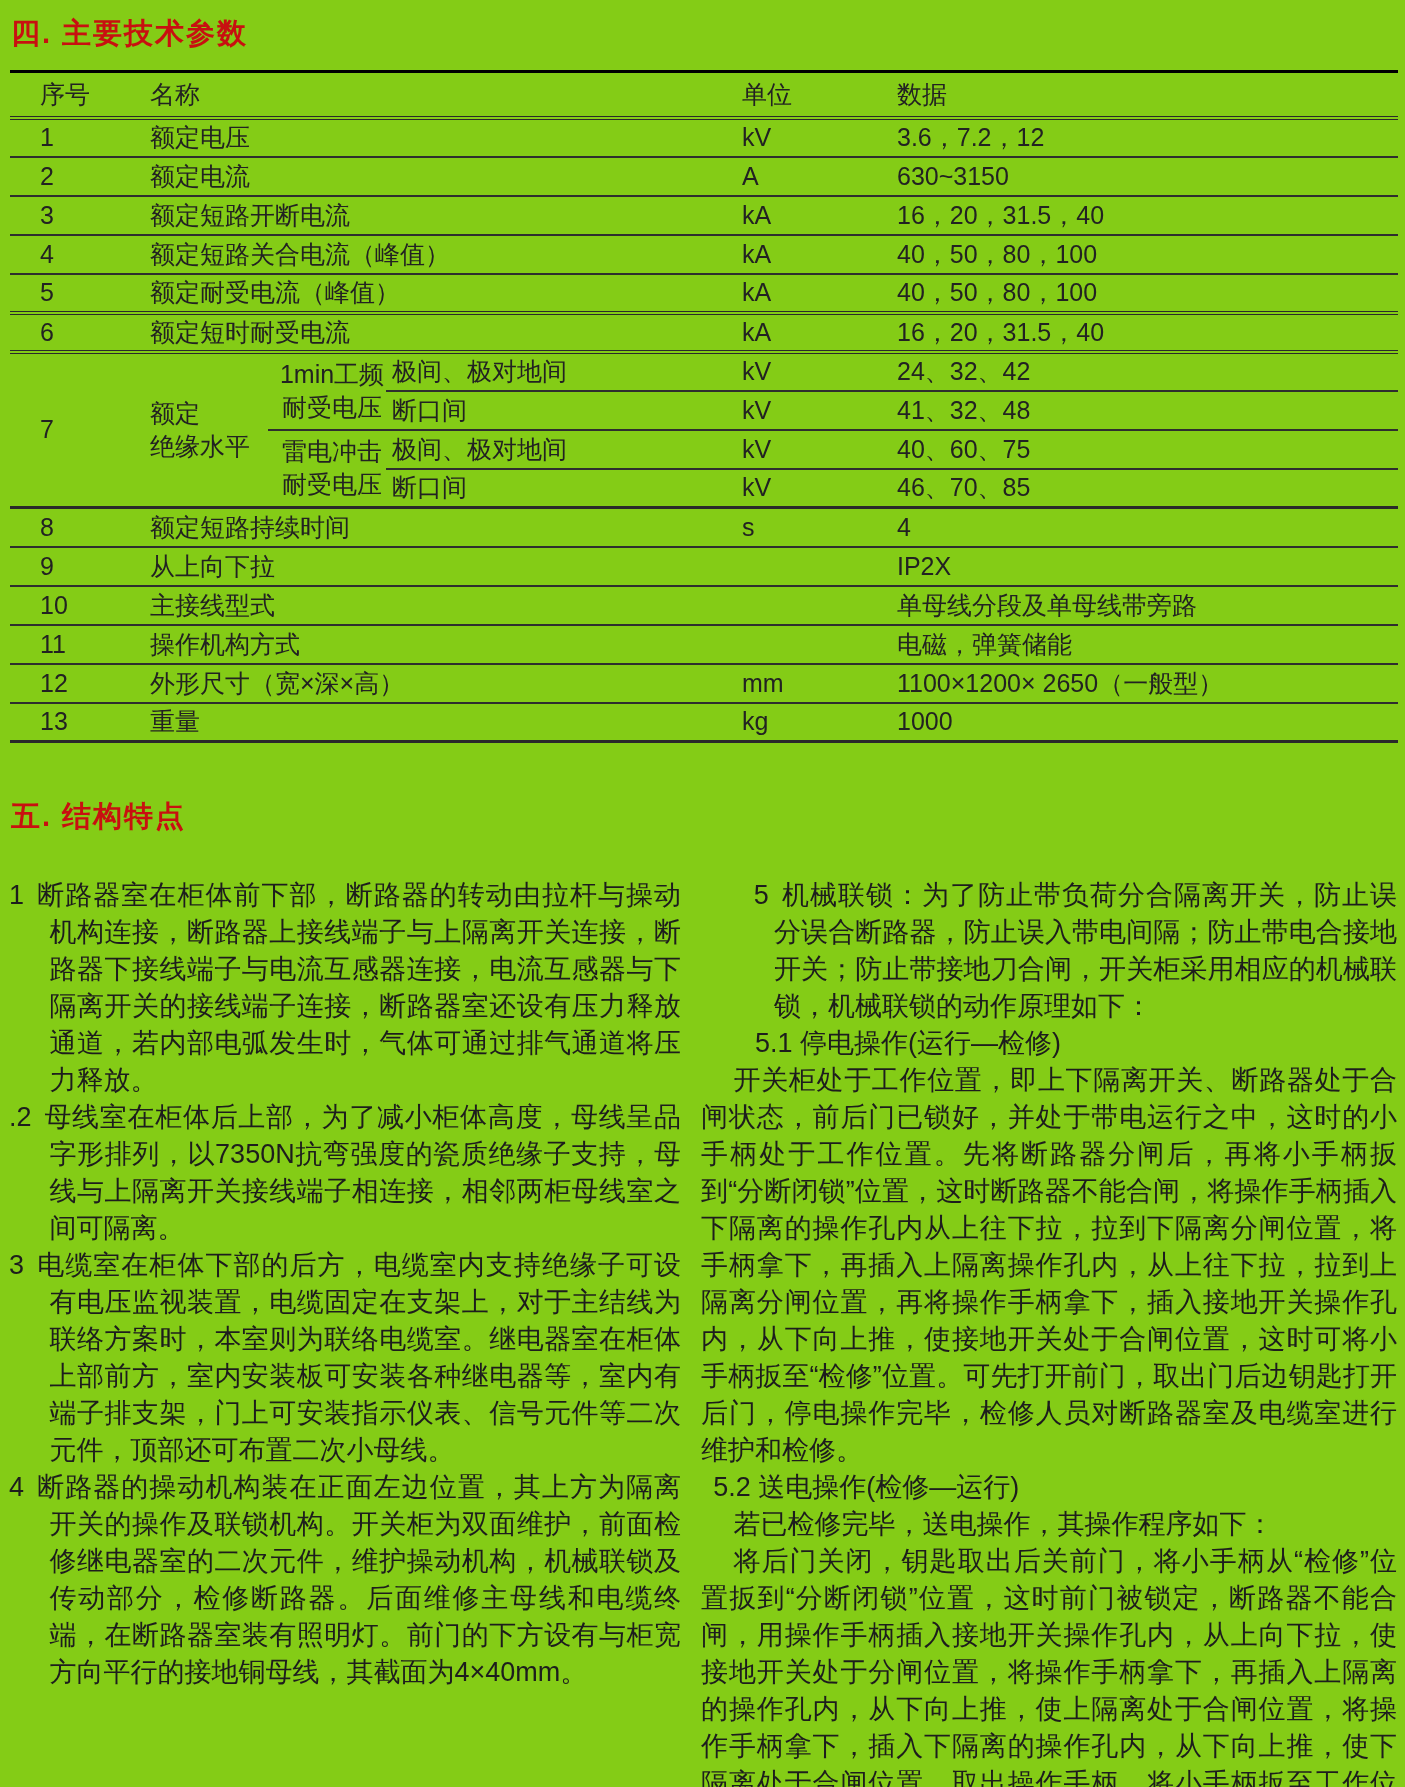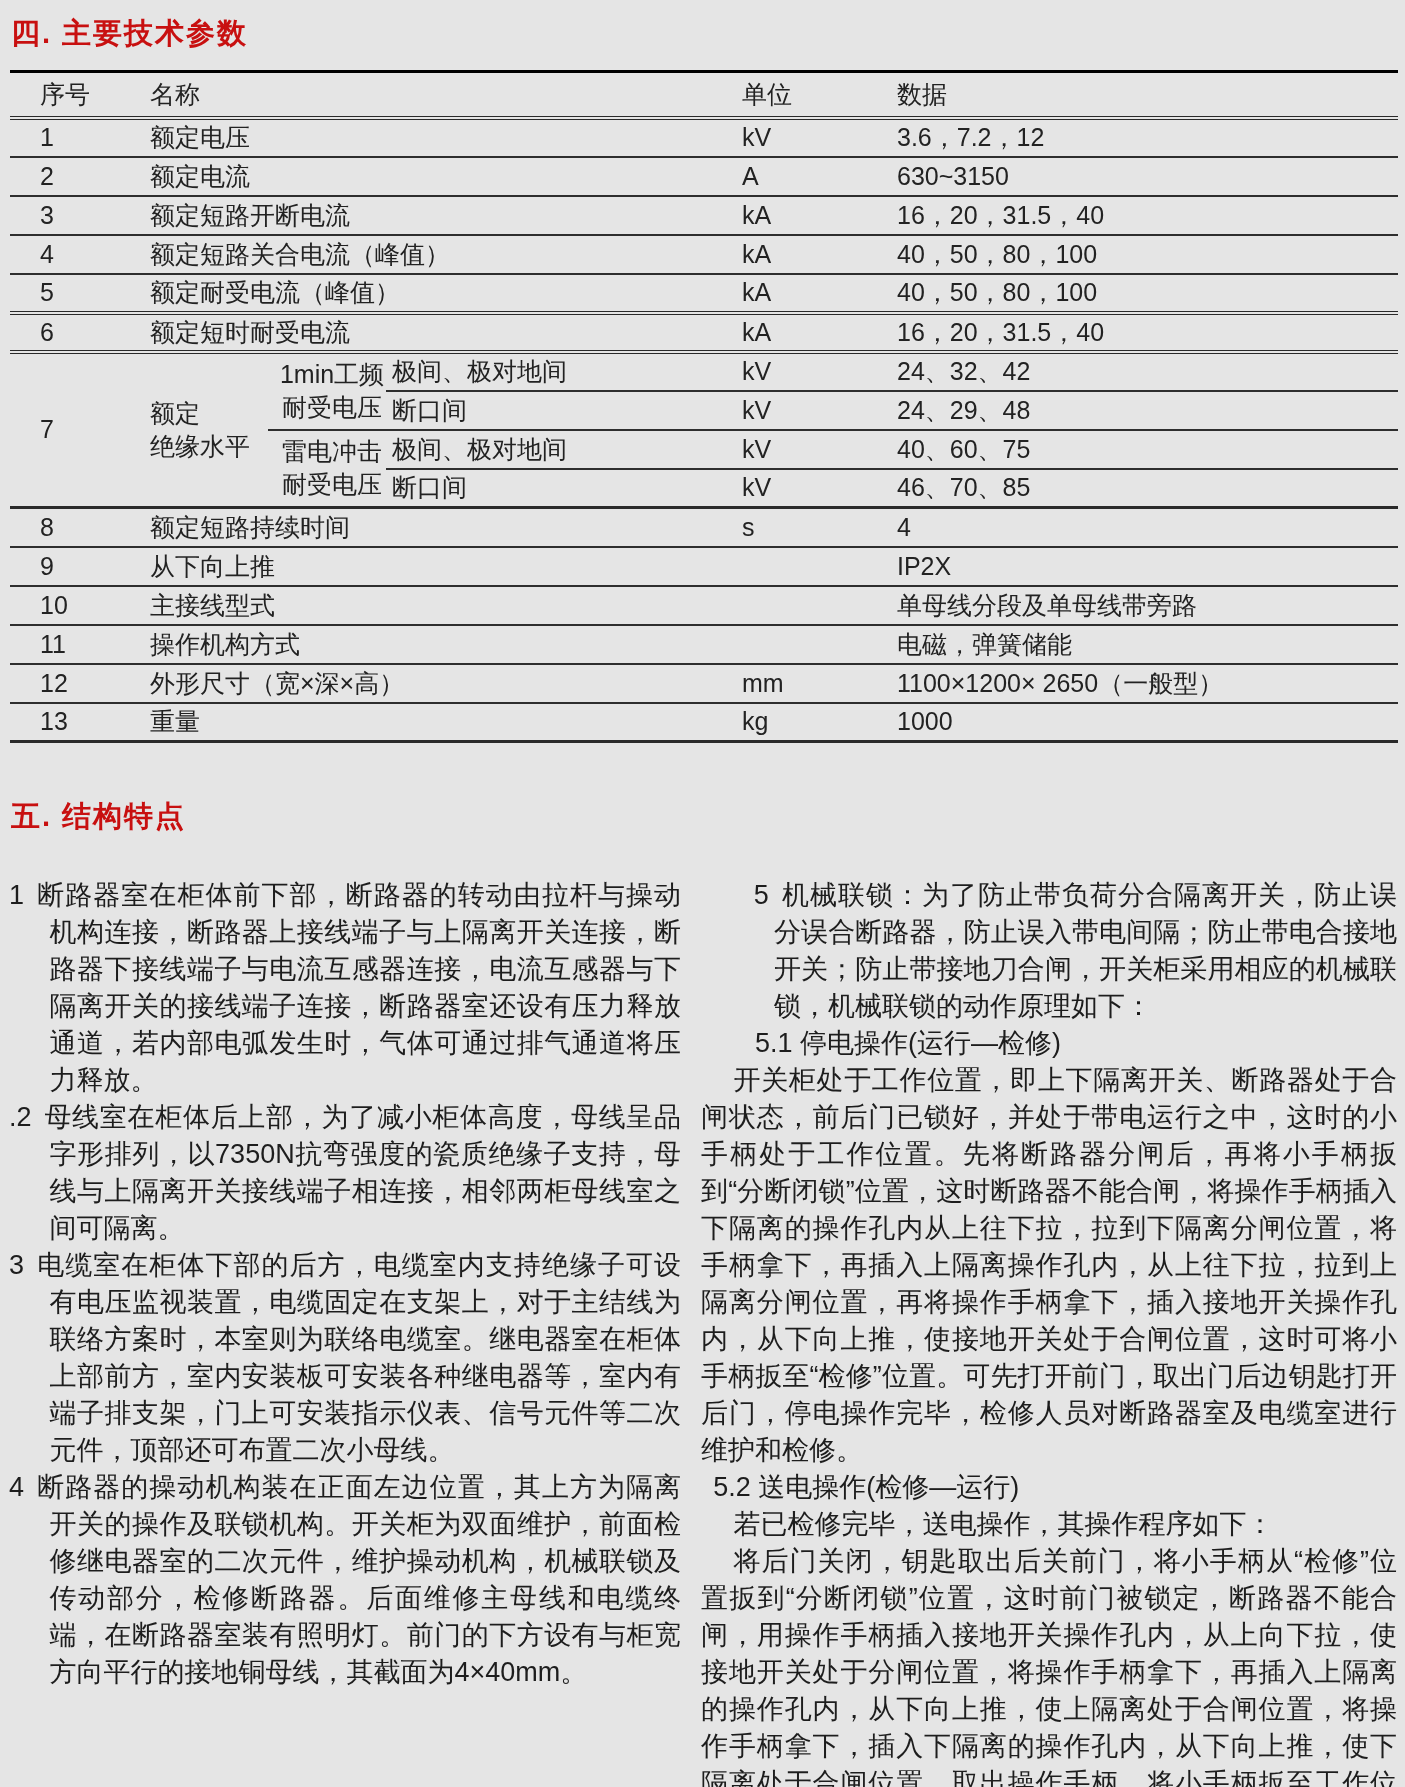--- a/index.html
+++ b/index.html
@@ -1,19 +1,19 @@
 <!DOCTYPE html>
 <html><head>
 <meta charset="utf-8">
 <style>
   html,body{margin:0;padding:0;background:#ffffff;}
   .page{
     position:relative;
     width:1405px;height:1787px;
-    background:#e5e5e5;
+    background:#84cc16;
     box-sizing:border-box;
     padding:14px 8px 0 9px;
     font-family:"Liberation Sans", sans-serif;
     color:#1d1d1d;
     overflow:hidden;
   }
   .sec-title{
     font-size:29px;
     font-weight:bold;
     color:#c81010;
@@ -134,21 +134,21 @@
 绝缘水平</td>
         <td class="c-sub pre bb" rowspan="2">1min工频
 耐受电压</td>
         <td class="c-scope bb">极间、极对地间</td>
         <td class="bb">kV</td>
         <td class="bb">24、32、42</td>
       </tr>
       <tr>
         <td class="c-scope bb">断口间</td>
         <td class="bb">kV</td>
-        <td class="bb">24、29、48</td>
+        <td class="bb">41、32、48</td>
       </tr>
       <tr>
         <td class="c-sub pre bbt" rowspan="2">雷电冲击
 耐受电压</td>
         <td class="c-scope bb">极间、极对地间</td>
         <td class="bb">kV</td>
         <td class="bb">40、60、75</td>
       </tr>
       <tr>
         <td class="c-scope bbt">断口间</td>
@@ -157,21 +157,21 @@
       </tr>
 
       <tr>
         <td class="c-seq bb">8</td>
         <td class="c-name bb" colspan="3">额定短路持续时间</td>
         <td class="bb">s</td>
         <td class="bb">4</td>
       </tr>
       <tr>
         <td class="c-seq bb">9</td>
-        <td class="c-name bb" colspan="3">从下向上推</td>
+        <td class="c-name bb" colspan="3">从上向下拉</td>
         <td class="bb"></td>
         <td class="bb">IP2X</td>
       </tr>
       <tr>
         <td class="c-seq bb">10</td>
         <td class="c-name bb" colspan="3">主接线型式</td>
         <td class="bb"></td>
         <td class="bb">单母线分段及单母线带旁路</td>
       </tr>
       <tr>

